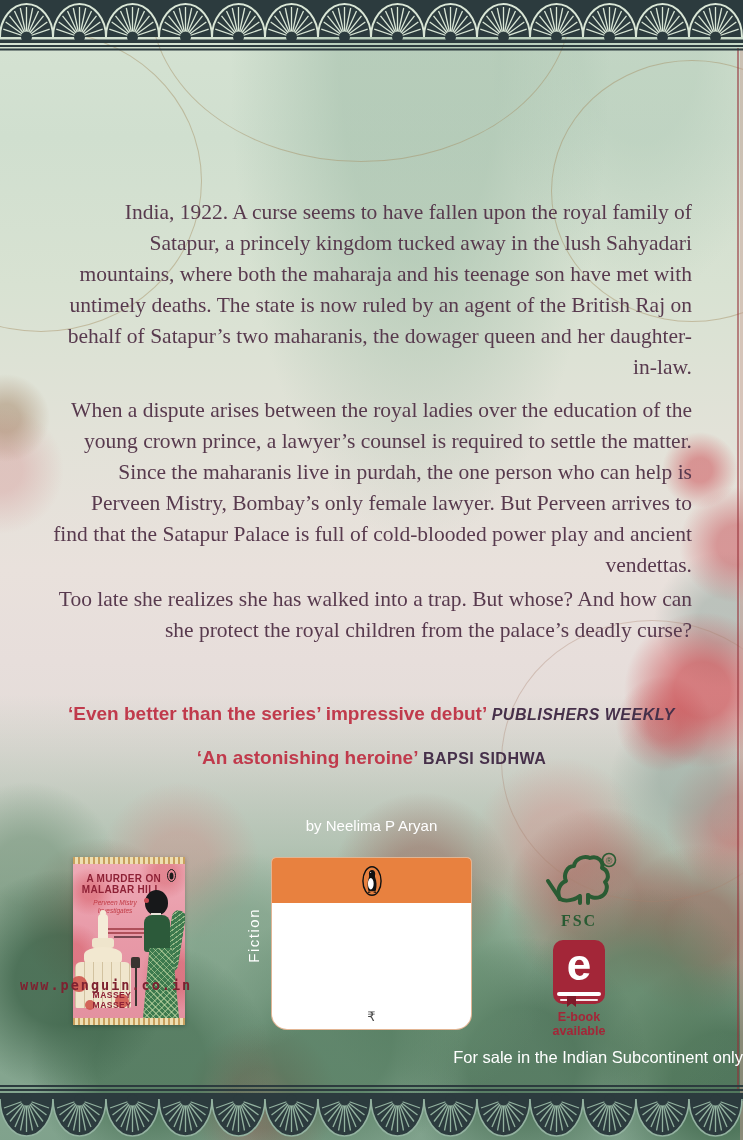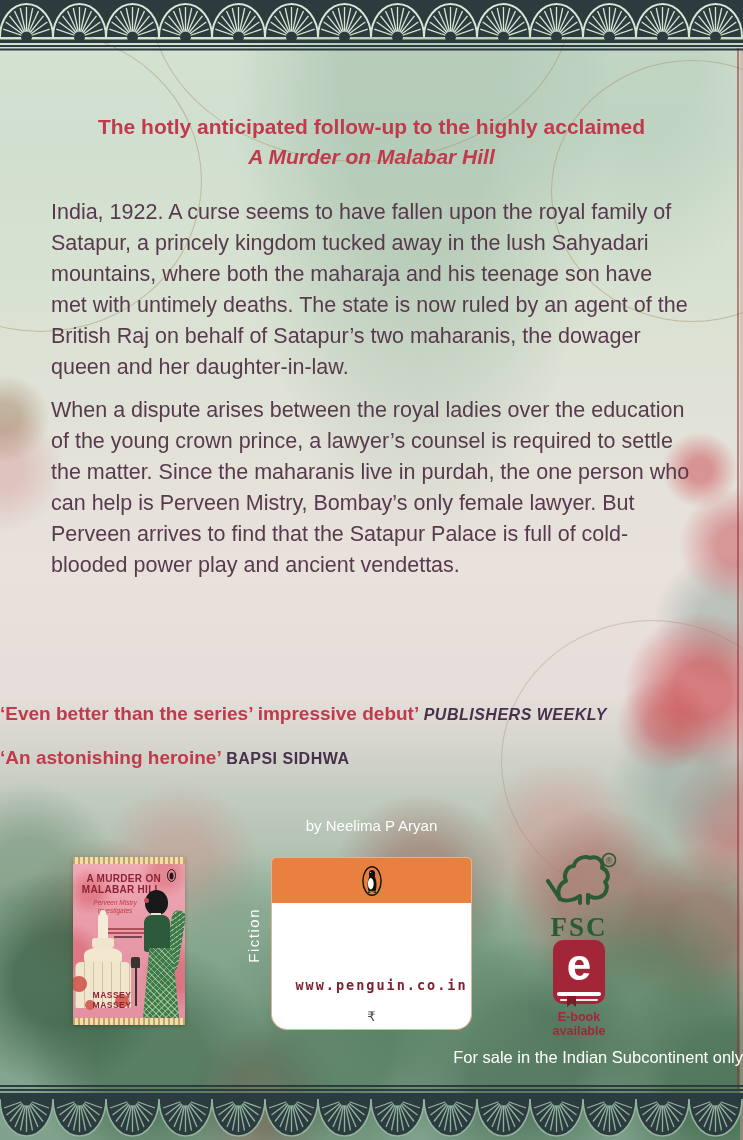--- a/index.html
+++ b/index.html
@@ -48,24 +48,24 @@
   .arc2{width:280px;height:260px;right:-90px;top:60px;}
   .arc3{width:420px;height:320px;left:150px;top:-160px;}
   .arc4{width:300px;height:280px;right:-60px;top:620px;border-color:rgba(170,130,110,.35);}
   .edge-line{position:absolute;right:4px;top:48px;bottom:50px;width:2px;background:rgba(150,45,55,.55);}
   .edge-sliver{position:absolute;right:0;top:48px;bottom:0;width:3px;background:rgba(205,160,150,.45);}
 
   
   .headline{position:absolute;top:112px;left:0;right:0;text-align:center;
     color:#c03a4c;font-weight:bold;font-size:21px;line-height:30px;}
   .headline .it{font-style:italic;}
-  .para{position:absolute;left:51px;width:641px;text-align:left;
-    color:#583a4e;font-size:21.5px;line-height:31px;font-weight:400;}
+  .para{position:absolute;left:51px;width:641px;text-align:right;
+    color:#583a4e;font-size:21.5px;line-height:31px;font-weight:400;font-family:Liberation Serif, serif;}
   .p1{top:197px;} .p2{top:395px;} .p3{top:584px;}
-  .quote{position:absolute;left:0;right:0;}
+  .quote{position:absolute;left:0;right:0;text-align:center;}
   .q1{top:703px;} .q2{top:747px;}
   .q-text{color:#c03a4c;font-weight:bold;font-size:19px;}
   .q-attr{color:#46304a;font-weight:bold;font-size:16px;letter-spacing:.5px;}
   .q1 .q-attr{font-style:italic;}
   .credit{position:absolute;top:817px;left:0;right:0;text-align:center;
     color:#ffffff;font-size:15px;line-height:17.5px;}
 
   
   .mini-cover{position:absolute;left:73px;top:857px;width:112px;height:168px;
     box-shadow:0 1px 4px rgba(0,0,0,.25);}
@@ -119,33 +119,33 @@
      border-radius:5px 5px 16px 16px;overflow:hidden;}
   .bb-band{position:absolute;top:0;left:0;right:0;height:45px;background:#e8813f;
      display:flex;align-items:center;justify-content:center;}
   .bb-rupee{position:absolute;bottom:5px;left:0;right:0;text-align:center;
      color:#444;font-size:13px;font-family:"DejaVu Sans",sans-serif;}
   .fiction{position:absolute;left:245px;top:908px;writing-mode:vertical-rl;transform:rotate(180deg);
      color:#ffffff;font-size:15px;letter-spacing:1.5px;}
 
   
   .fsc{position:absolute;left:540px;top:851px;width:78px;text-align:center;color:#2a5b33;}
-  .fsc-label{font-family:"Liberation Serif",serif;font-weight:bold;font-size:27px;letter-spacing:2px;margin-top:-3px;}
+  .fsc-label{font-family:"Liberation Serif",serif;font-weight:bold;font-size:16px;letter-spacing:2px;margin-top:-3px;}
   .ebook{position:absolute;left:535px;top:940px;width:88px;text-align:center;}
   .eb-icon{position:relative;width:52px;height:64px;margin:0 auto;background:#a32638;border-radius:10px;}
   .eb-e{position:absolute;top:-3px;left:0;right:0;text-align:center;
      color:#fff;font-weight:bold;font-size:44px;line-height:56px;}
   .eb-pages{position:absolute;bottom:8px;left:4px;right:4px;height:4px;background:#fff;border-radius:2px;}
   .eb-line2{position:absolute;bottom:3px;left:7px;right:7px;height:2px;background:rgba(255,255,255,.9);border-radius:1px;}
   .eb-ribbon{position:absolute;bottom:-3px;left:14px;width:9px;height:11px;background:#7e1b2a;
      clip-path:polygon(0 0,100% 0,100% 100%,50% 65%,0 100%);}
   .eb-label{color:#a32638;font-size:12.5px;margin-top:6px;font-weight:bold;}
 
   
-  .website{position:absolute;top:977px;left:0;right:0;text-align:center;
+  .website{position:absolute;top:977px;left:0;right:0;text-align:left;
      font-family:"DejaVu Sans Mono",monospace;font-weight:bold;font-size:13.5px;
      color:#7e2130;letter-spacing:2px;margin-left:20px;}
   .sale{position:absolute;top:1048px;left:0;right:0;text-align:right;
      color:#ffffff;font-size:16.5px;}
 
   
   .border-top{position:absolute;top:0;left:0;}
   .border-bottom{position:absolute;top:1084px;left:0;}
 </style>
 </head>
@@ -194,27 +194,24 @@
       <use href="#fanT" x="477"></use>
       <use href="#fanT" x="530"></use>
       <use href="#fanT" x="583"></use>
     <use href="#fanT" x="636"></use>
       <use href="#fanT" x="689"></use>
     <rect x="0" y="39.5" width="743" height="3.5" fill="#2c3b3e"></rect>
     <rect x="0" y="45" width="743" height="2" fill="#2c3b3e"></rect>
     <rect x="0" y="48.5" width="743" height="2" fill="#2c3b3e"></rect>
   </svg>
 
-  <div class="headline">
-    <div>The hotly anticipated follow-up to the highly acclaimed</div>
-    <div class="it">A Murder on Malabar Hill</div>
-  </div>
 
   <div class="para p1">India, 1922. A curse seems to have fallen upon the royal family of Satapur, a princely kingdom tucked away in the lush Sahyadari mountains, where both the maharaja and his teenage son have met with untimely deaths. The state is now ruled by an agent of the British Raj on behalf of Satapur’s two maharanis, the dowager queen and her daughter-in-law.</div>
   <div class="para p2">When a dispute arises between the royal ladies over the education of the young crown prince, a lawyer’s counsel is required to settle the matter. Since the maharanis live in purdah, the one person who can help is Perveen Mistry, Bombay’s only female lawyer. But Perveen arrives to find that the Satapur Palace is full of cold-blooded power play and ancient vendettas.</div>
+  <div class="para p3">Too late she realizes she has walked into a trap. But whose? And how can she protect the royal children from the palace’s deadly curse?</div>
 
   <div class="quote q1">
     <span class="q-text">‘Even better than the series’ impressive debut’</span>
     <span class="q-attr">PUBLISHERS WEEKLY</span>
   </div>
   <div class="quote q2">
     <span class="q-text">‘An astonishing heroine’</span>
     <span class="q-attr">BAPSI SIDHWA</span>
   </div>
 

